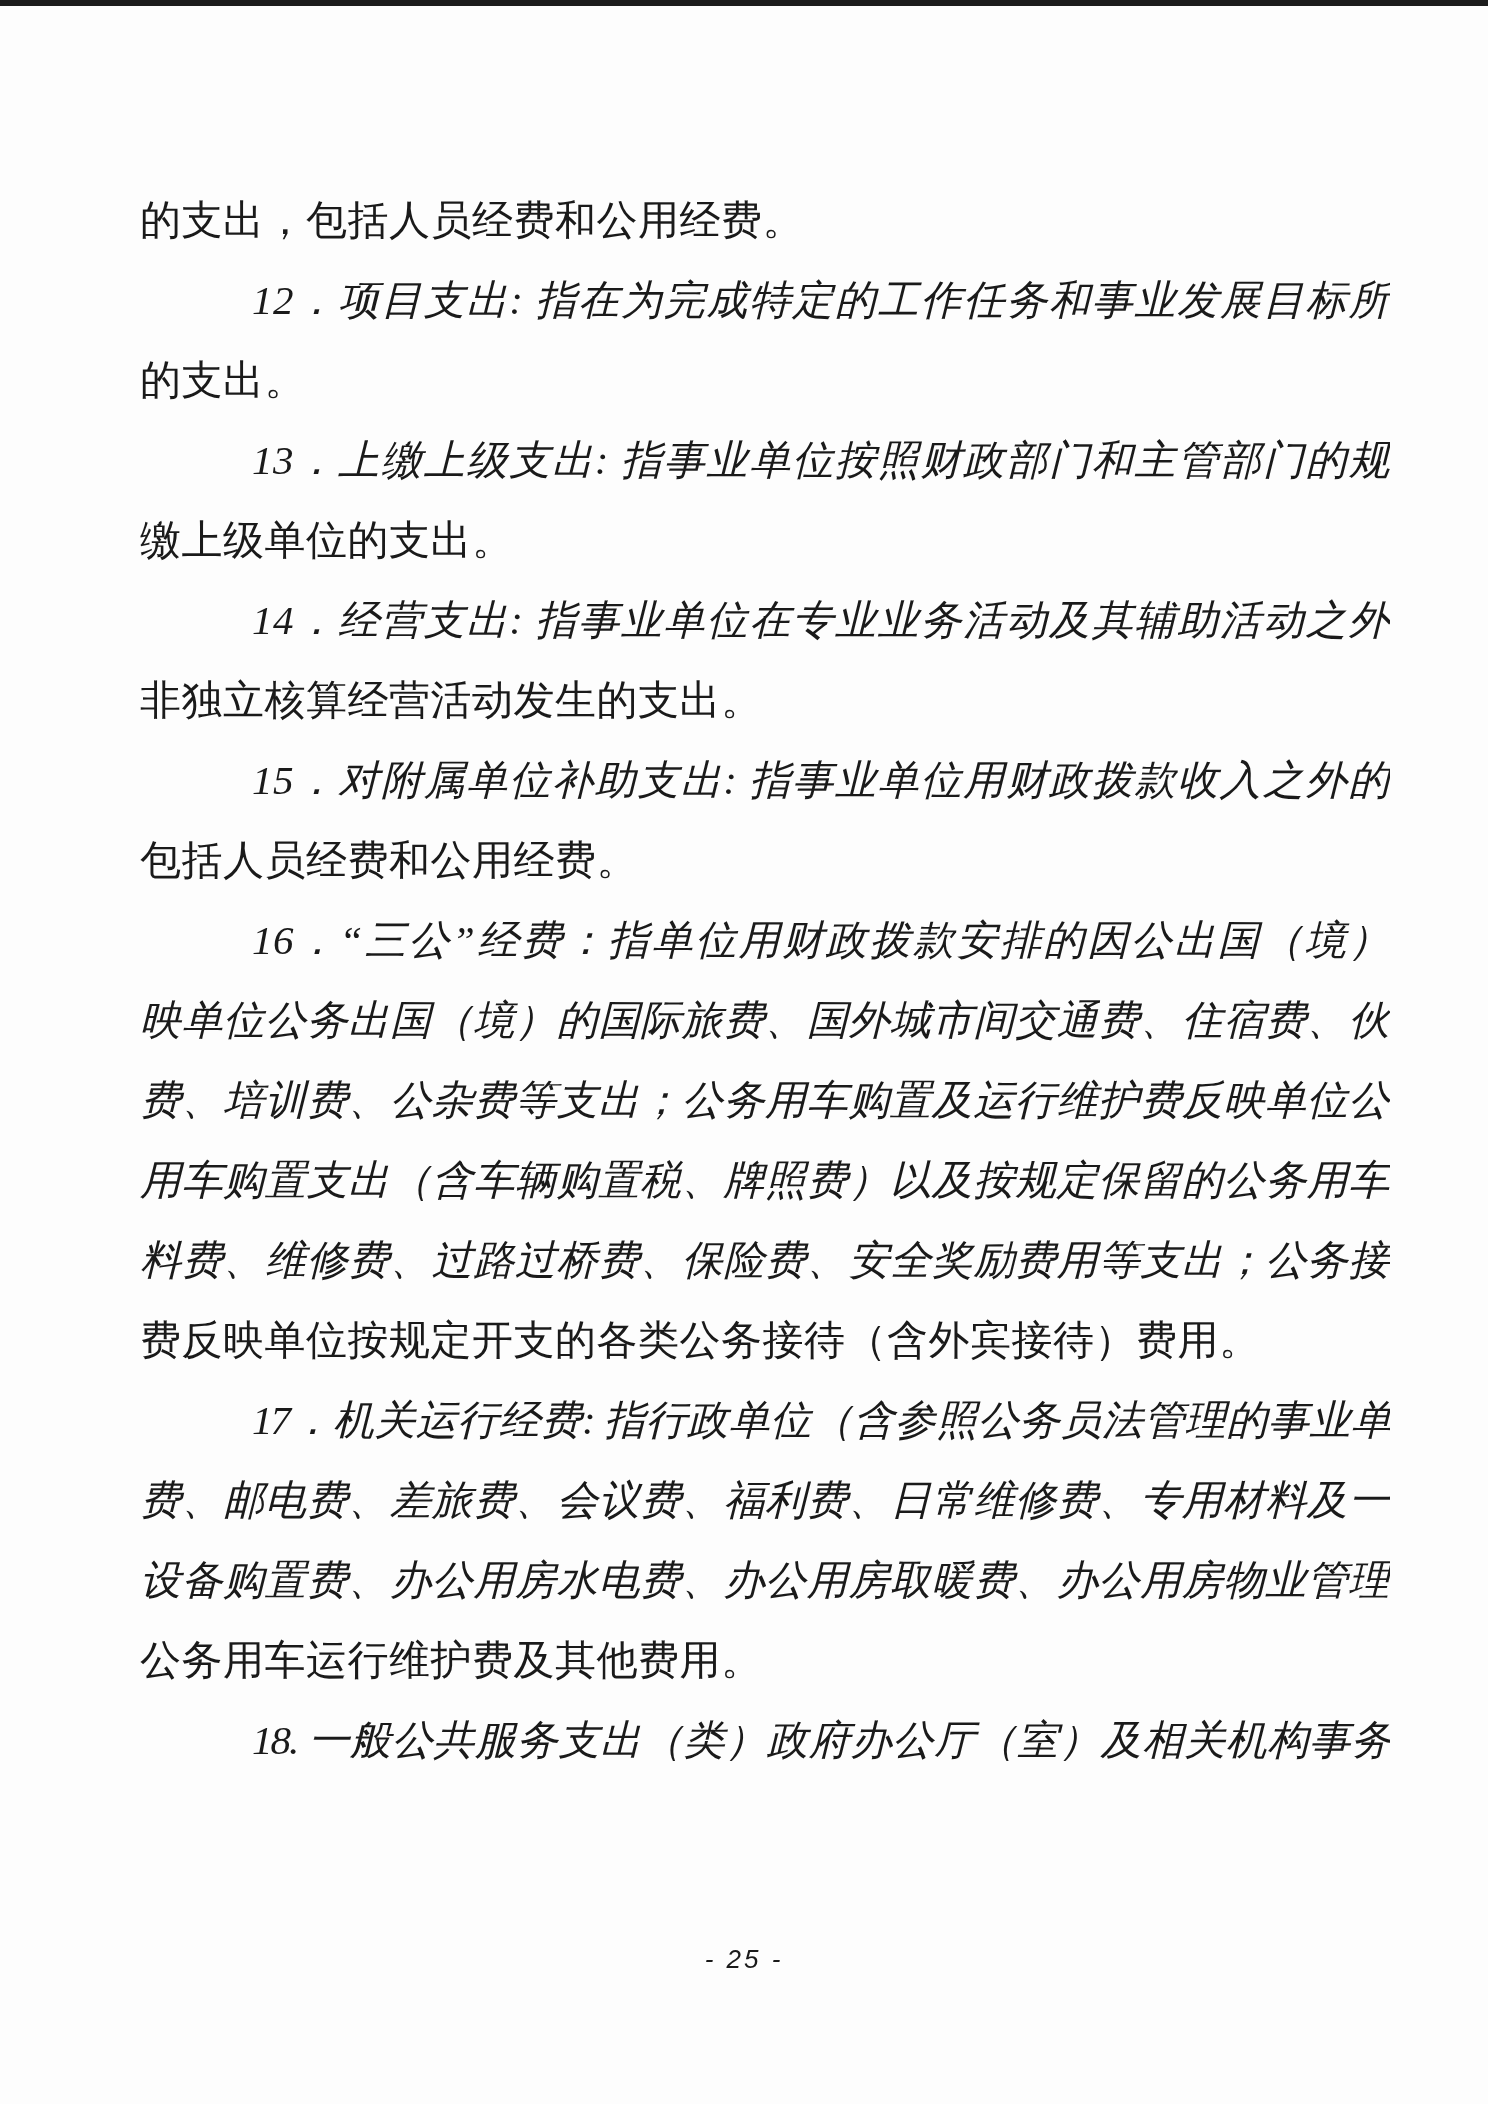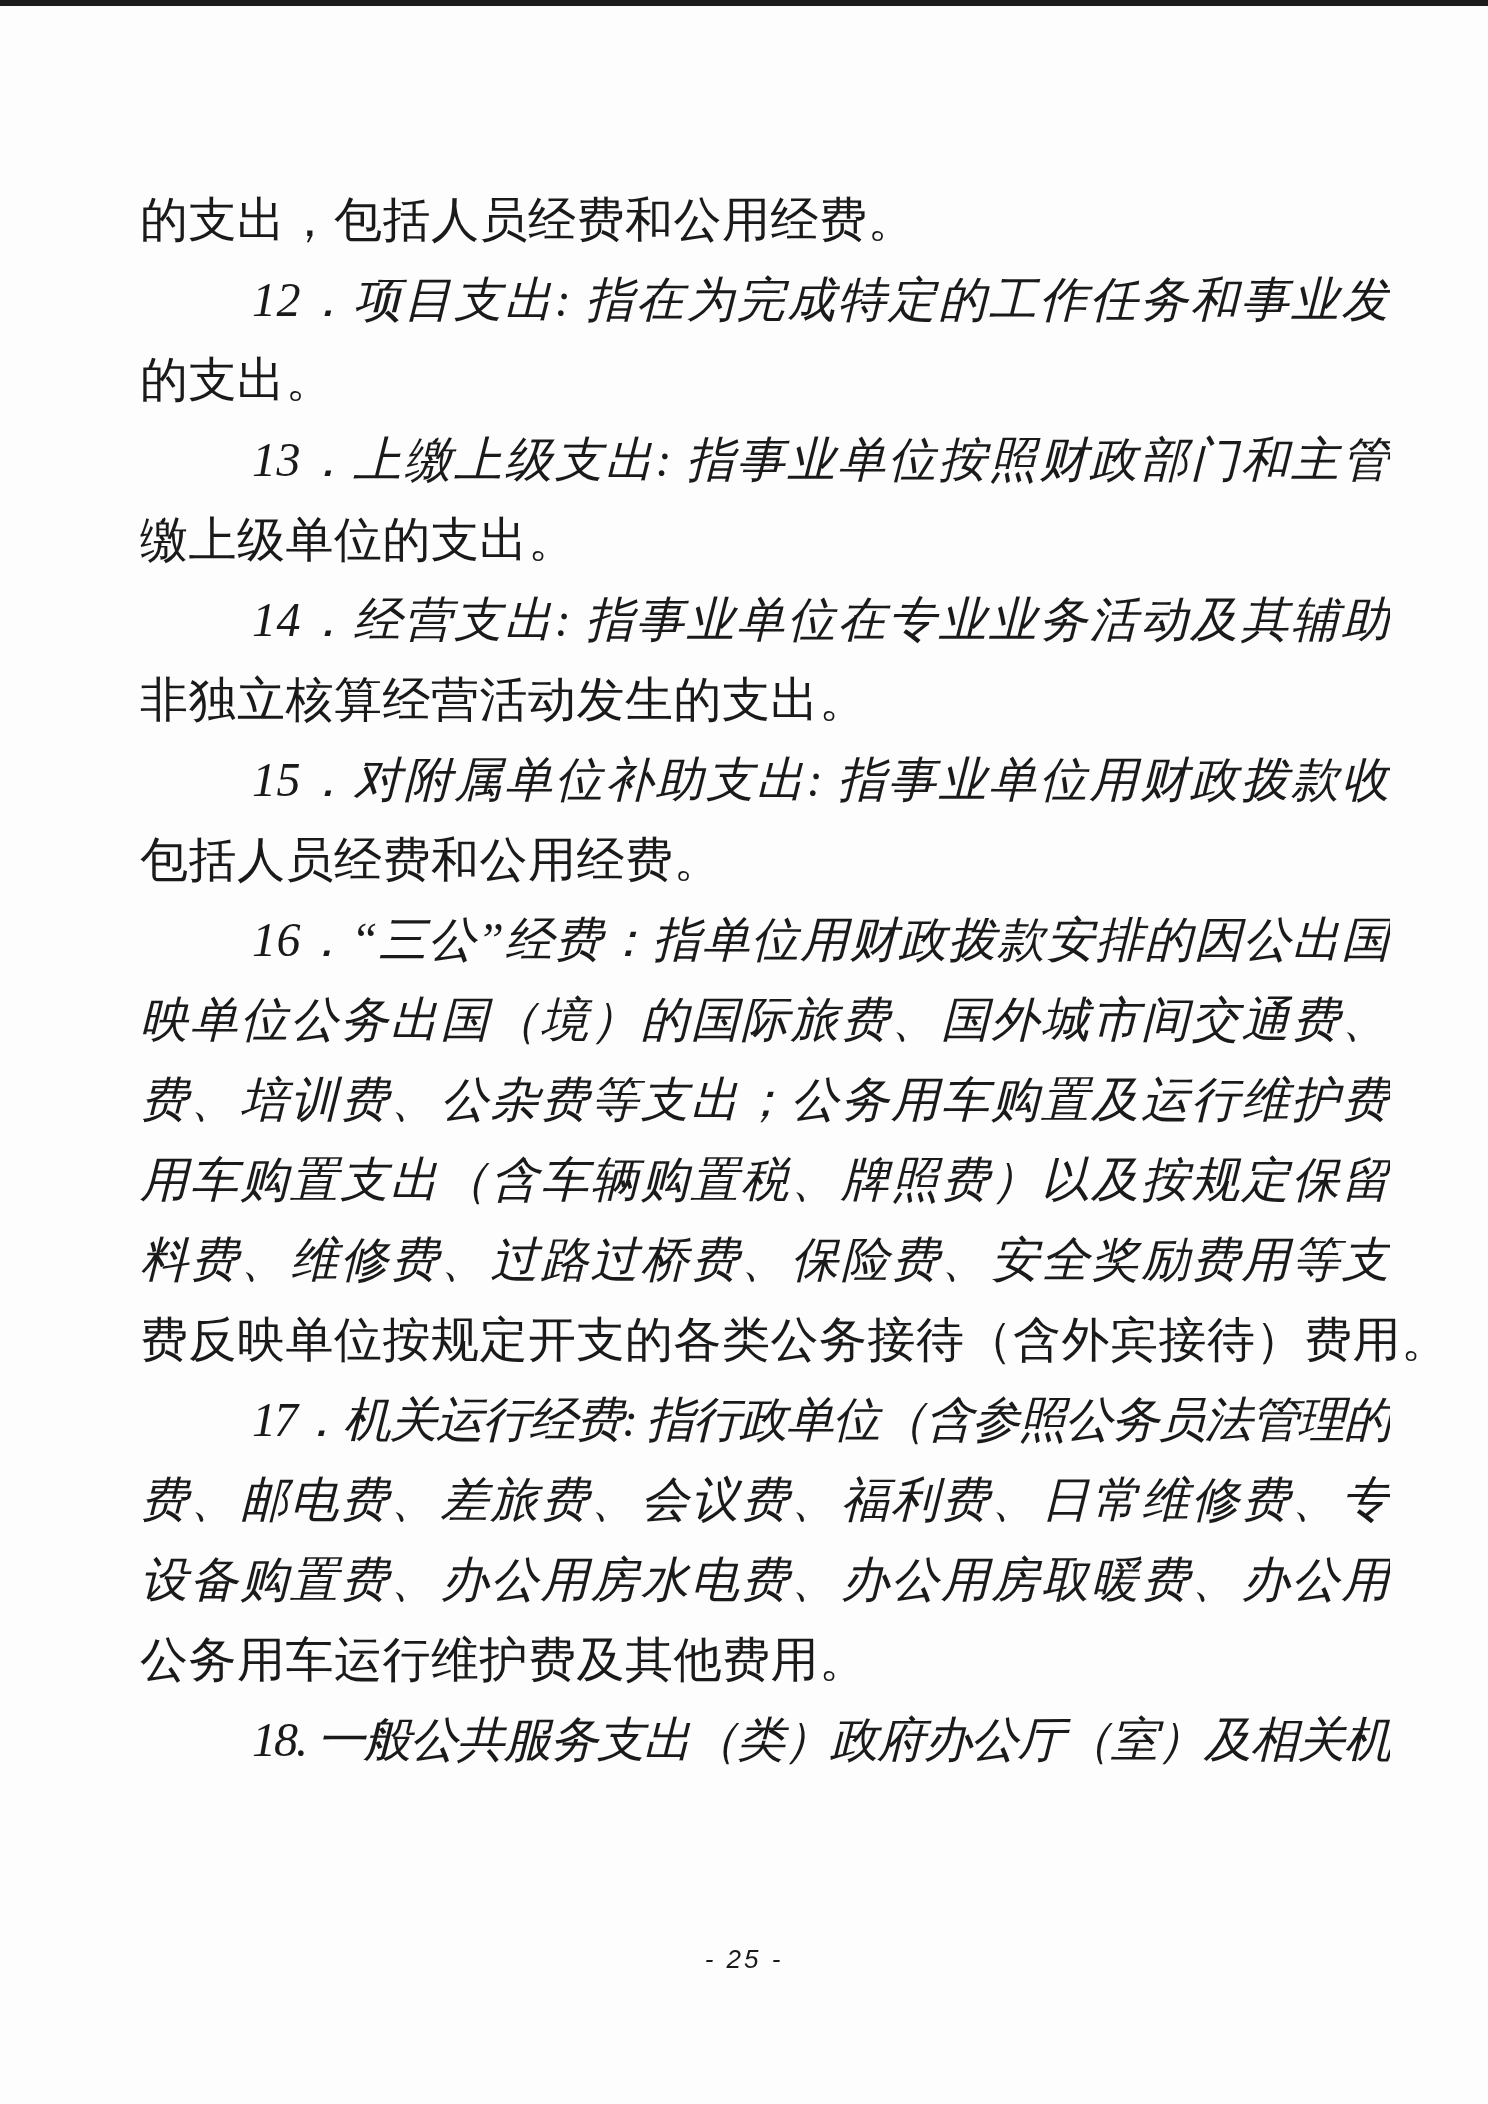--- a/index.html
+++ b/index.html
@@ -29,21 +29,21 @@
     position: absolute;
     left: 140px;
     top: 180px;
     width: 1250px;
   }
   .line {
     margin: 0;
     padding: 0;
     height: 80px;
     line-height: 80px;
-    font-size: 48px;
+    font-size: 41px;
     letter-spacing: 0.5px;
     white-space: nowrap;
     overflow: visible;
   }
   
   .fill {
     white-space: normal;
     text-align: justify;
     text-align-last: justify;
     overflow: hidden;

